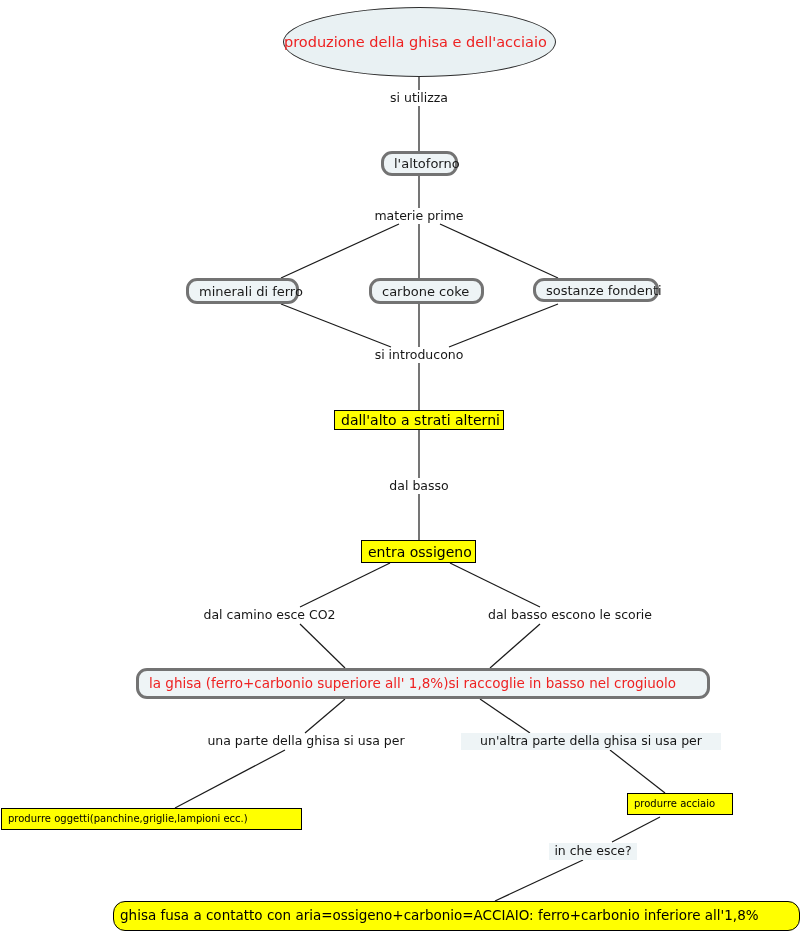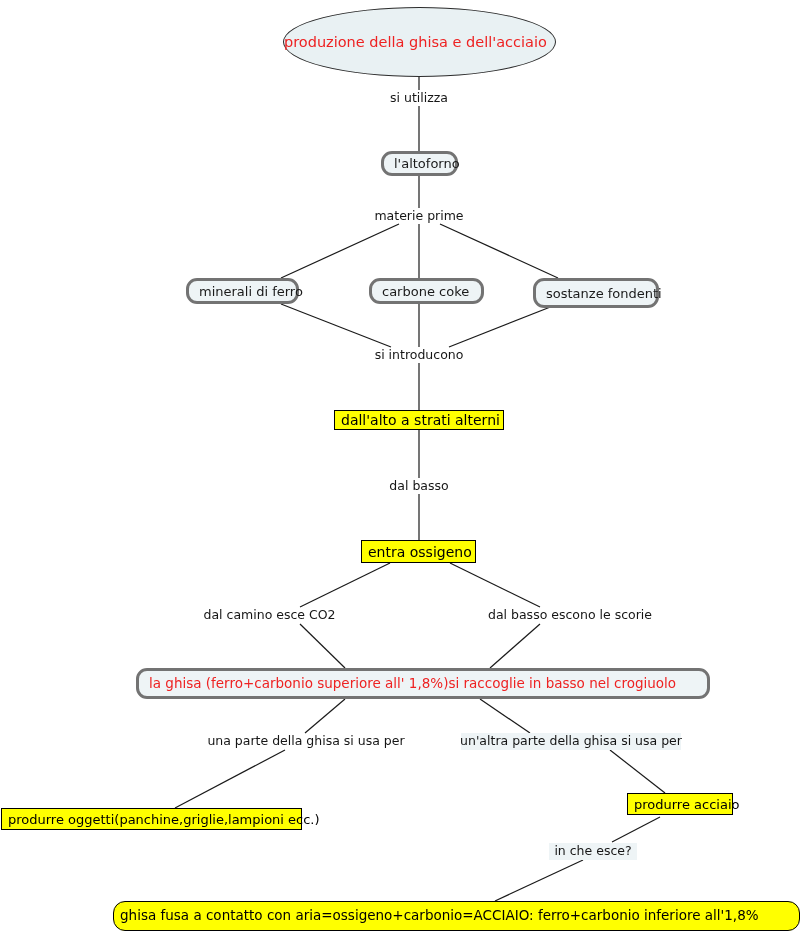--- a/index.html
+++ b/index.html
@@ -66,21 +66,21 @@
     background: #ffff00;
     color: #000000;
     font-size: 14px;
     padding: 0 6px;
     border-radius: 0;
   }
   .node.yellow.rounded {
     border-radius: 12px;
   }
   .node.yellow.small {
-    font-size: 13px;
+    font-size: 10px;
   }
   
   .link-label {
     position: absolute;
     white-space: nowrap;
     font-size: 12.5px;
     color: #161616;
     line-height: 1;
     display: flex;
     align-items: center;
@@ -154,21 +154,21 @@
   </div>
 
   <div class="node box" style="left:186px; top:278px; width:113px; height:26px;">
     <span>minerali di ferro</span>
   </div>
 
   <div class="node box" style="left:369px; top:278px; width:115px; height:26px;">
     <span>carbone coke</span>
   </div>
 
-  <div class="node box" style="left:533px; top:278px; width:126px; height:30px;">
+  <div class="node box" style="left:533px; top:278px; width:126px; height:24px;">
     <span>sostanze fondenti</span>
   </div>
 
   <div class="link-label" style="left:370px; top:347px; width:98px; height:16px;">
     <span>si introducono</span>
   </div>
 
   <div class="node yellow" style="left:334px; top:410px; width:170px; height:20px;">
     <span>dall'alto a strati alterni</span>
   </div>
@@ -190,21 +190,21 @@
   </div>
 
   <div class="node box red-text" style="left:136px; top:668px; width:574px; height:31px; font-size:13.5px;">
     <span>la ghisa (ferro+carbonio superiore all' 1,8%)si raccoglie in basso nel crogiuolo</span>
   </div>
 
   <div class="link-label" style="left:206px; top:733px; width:200px; height:17px;">
     <span>una parte della ghisa si usa per</span>
   </div>
 
-  <div class="link-label shaded" style="left:461px; top:733px; width:220px; height:17px;">
+  <div class="link-label shaded" style="left:461px; top:733px; width:260px; height:17px;">
     <span>un'altra parte della ghisa si usa per</span>
   </div>
 
   <div class="node yellow small" style="left:1px; top:808px; width:301px; height:22px;">
     <span>produrre oggetti(panchine,griglie,lampioni ecc.)</span>
   </div>
 
   <div class="node yellow small" style="left:627px; top:793px; width:106px; height:22px;">
     <span>produrre acciaio</span>
   </div>

